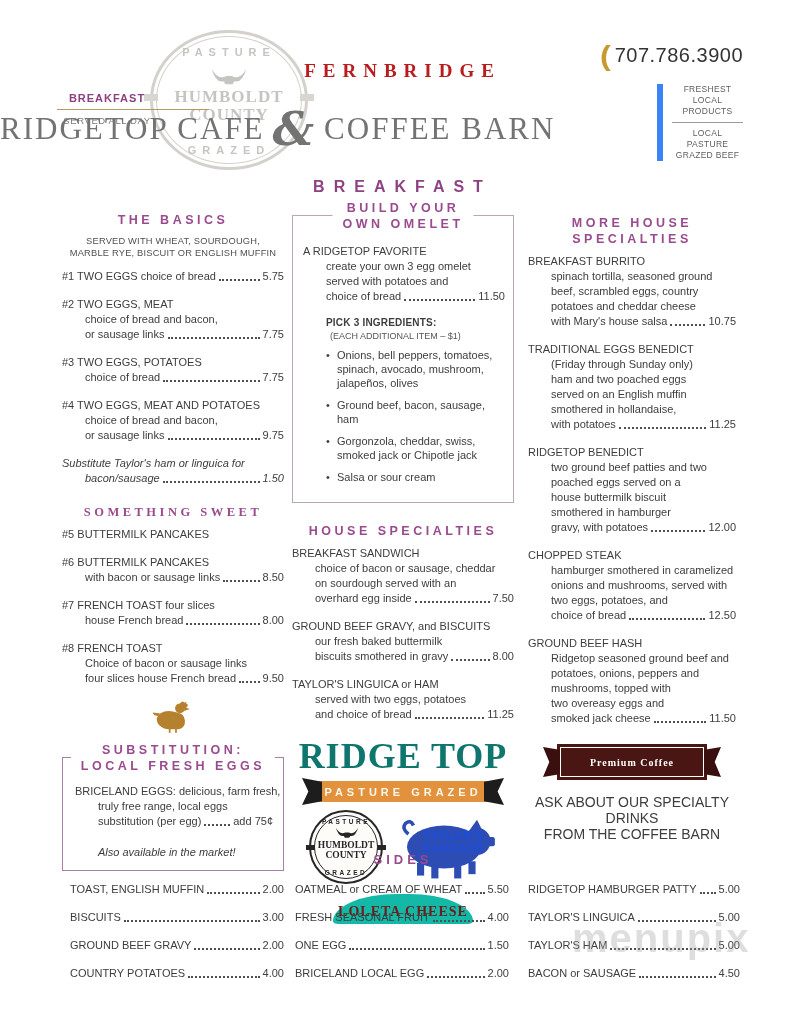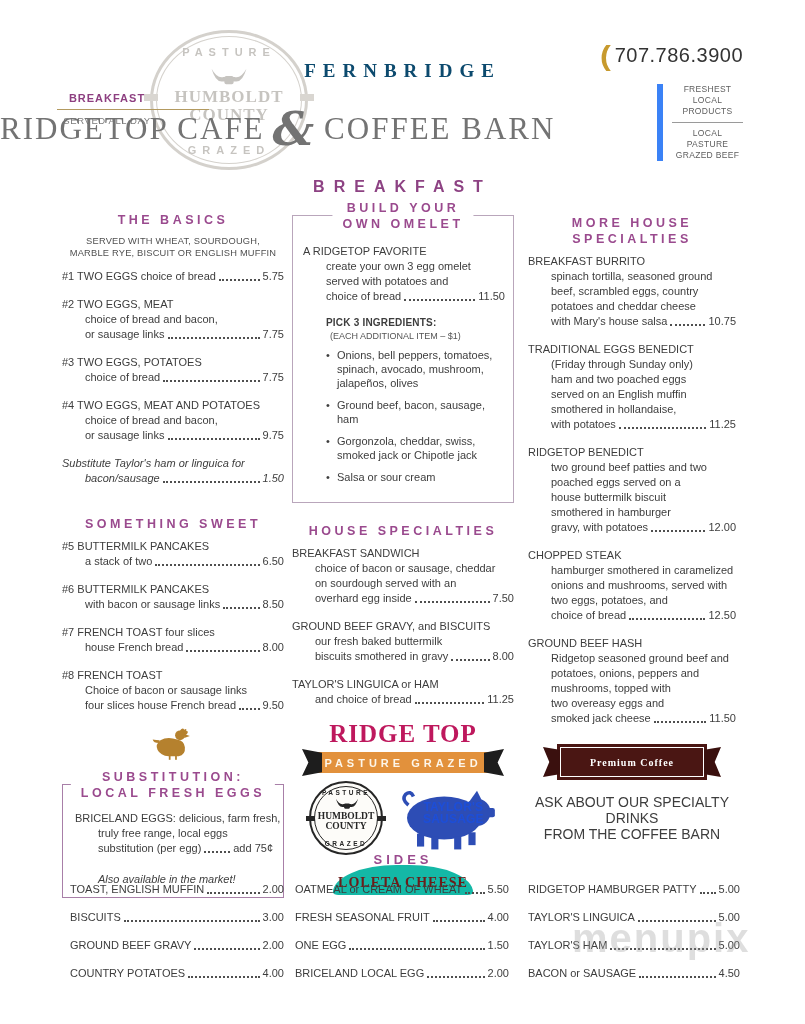--- a/index.html
+++ b/index.html
@@ -21,21 +21,21 @@
   .stamp .ring2 { position:absolute; inset:6px; border:1px solid #aaa49a; border-radius:50%; }
   .stamp .tick { position:absolute; width:14px; height:7px; background:#b5afa5; top:64px; }
   .stamp .tick.l { left:-6px; } .stamp .tick.r { right:-6px; }
   .stamp .s-top { position:absolute; top:16px; left:0; right:0; text-align:center; font-size:11px; letter-spacing:6px; font-weight:bold; }
   .stamp .s-mid { position:absolute; top:58px; left:0; right:0; text-align:center; font-family:"Liberation Serif",serif; font-weight:bold; font-size:17px; letter-spacing:1px; line-height:18px; }
   .stamp .s-bot { position:absolute; bottom:14px; left:0; right:0; text-align:center; font-size:11px; letter-spacing:6px; font-weight:bold; }
   .stamp svg { position:absolute; top:36px; left:59px; }
 
   .fernbridge { left:0; right:0; top:60px; text-align:center;
     font-family:"Liberation Serif",serif; font-size:19px; font-weight:600;
-    color:#0c4a6e; letter-spacing:7px; }
+    color:#b91c1c; letter-spacing:7px; }
   .cafe-title { left:0; right:0; top:96px; 
     font-family:"Liberation Serif",serif; font-size:31px; font-weight:500;
     color:#737373; letter-spacing:2px; }
   .cafe-title .amp { font-family:"DejaVu Serif",serif; font-style:italic; font-size:46px;
     position:relative; top:6px; margin:0 8px; font-weight:bold; }
 
   .phone { top:44px; right:62px; display:flex; align-items:center; gap:5px; }
   .phone .ph-ic { color:#c79a2e; font-size:27px; font-weight:bold; line-height:20px; transform:scaleX(1.2); }
   .phone .ph-no { font-size:20px; color:#333; letter-spacing:0.5px; }
 
@@ -74,22 +74,22 @@
   .col2 { left:292px; top:215px; width:222px; }
   .obox { border:1px solid #b9a6bb; position:relative; padding:28px 8px 10px 10px; }
   .fav-pick { font-size:10px; font-weight:bold; padding-left:23px; margin:2px 0 3px 0; letter-spacing:.2px; }
   .fav-each { font-size:9px; color:#555; padding-left:27px; margin-bottom:7px; }
   .blist { list-style:none; padding-left:23px; font-size:11px; }
   .blist li { position:relative; padding-left:11px; margin-bottom:8px; line-height:14px; }
   .blist li::before { content:"•"; position:absolute; left:0; }
   .house { margin-top:20px; }
 
   .logoblock { margin-top:6px; text-align:center; }
-  .rtop { font-family:"Liberation Serif",serif; font-weight:bold; font-size:25px;
-    letter-spacing:1px; color:#be185d; }
+  .rtop { font-family:"Liberation Serif",serif; font-weight:bold; font-size:36px;
+    letter-spacing:1px; color:#0f766e; }
   .banner { position:relative; width:170px; height:21px; background:#e2913c; margin:4px auto 8px auto;
     display:flex; align-items:center; justify-content:center; }
   .banner .bt { color:#fdf6ea; font-size:11px; font-weight:bold; letter-spacing:4px; }
   .tail { position:absolute; width:20px; height:27px; background:#1d1d1d; top:-3px; }
   .tail.l { left:-16px; clip-path:polygon(0 0,100% 14%,100% 86%,0 100%,32% 50%); }
   .tail.r { right:-16px; clip-path:polygon(100% 0,0 14%,0 86%,100% 100%,68% 50%); }
 
   .badges { display:flex; justify-content:center; align-items:center; gap:14px; }
   .cbadge { position:relative; width:74px; height:74px; border:2.5px solid #262626; border-radius:50%;
     background:#fdfcf9; color:#262626; flex:0 0 auto; }
@@ -220,29 +220,24 @@
       <div class="mi it">
         <div class="ml">Substitute Taylor's ham or linguica for</div>
         <div class="ml ind pl">
           <span class="nm">bacon/sausage</span>
           <span class="dots"></span>
           <span class="pr">1.50</span>
         </div>
       </div>
     </div>
 
-  <div class="colhead" style="margin-top:30px;">SOMETHING SWEET</div>
+  <div class="colhead" style="margin-top:18px;font-family:Liberation Serif, serif;">SOMETHING SWEET</div>
   <div>
       <div class="mi">
         <div class="ml">#5 BUTTERMILK PANCAKES</div>
-        <div class="ml ind pl">
-          <span class="nm">a stack of two</span>
-          <span class="dots"></span>
-          <span class="pr">6.50</span>
-        </div>
       </div>
       <div class="mi">
         <div class="ml">#6 BUTTERMILK PANCAKES</div>
         <div class="ml ind pl">
           <span class="nm">with bacon or sausage links</span>
           <span class="dots"></span>
           <span class="pr">8.50</span>
         </div>
       </div>
       <div class="mi">
@@ -343,20 +338,21 @@
           <div class="ml">GROUND BEEF GRAVY, and BISCUITS</div>
           <div class="ml ind">our fresh baked buttermilk</div>
           <div class="ml ind pl">
             <span class="nm">biscuits smothered in gravy</span>
             <span class="dots"></span>
             <span class="pr">8.00</span>
           </div>
         </div>
         <div class="mi">
           <div class="ml">TAYLOR'S LINGUICA or HAM</div>
+          <div class="ml ind">served with two eggs, potatoes</div>
           <div class="ml ind pl">
             <span class="nm">and choice of bread</span>
             <span class="dots"></span>
             <span class="pr">11.25</span>
           </div>
         </div>
       </div>
   </div>
 
   <div class="logoblock">

